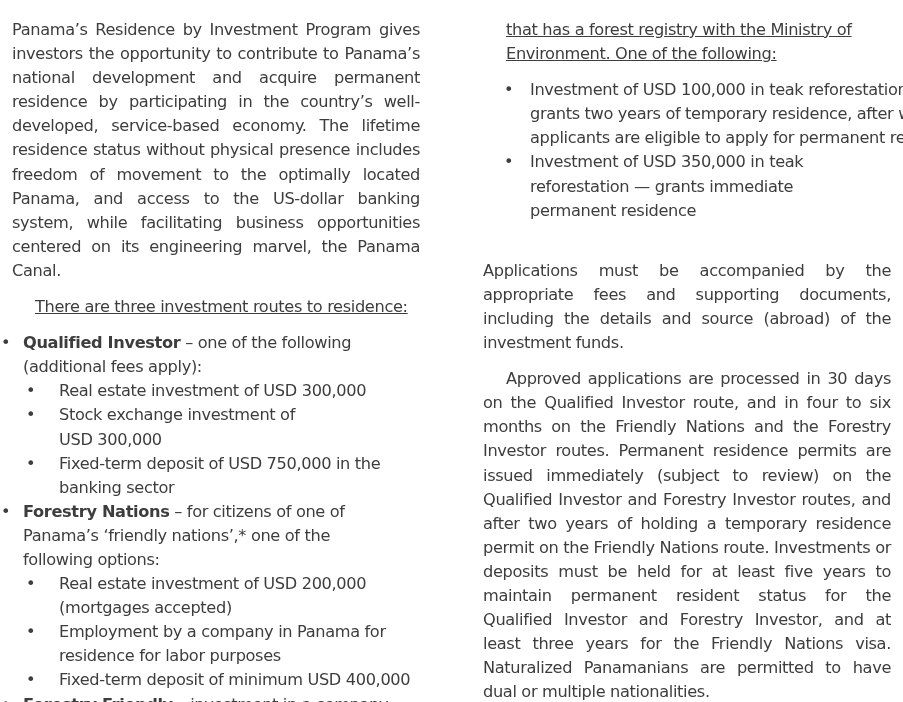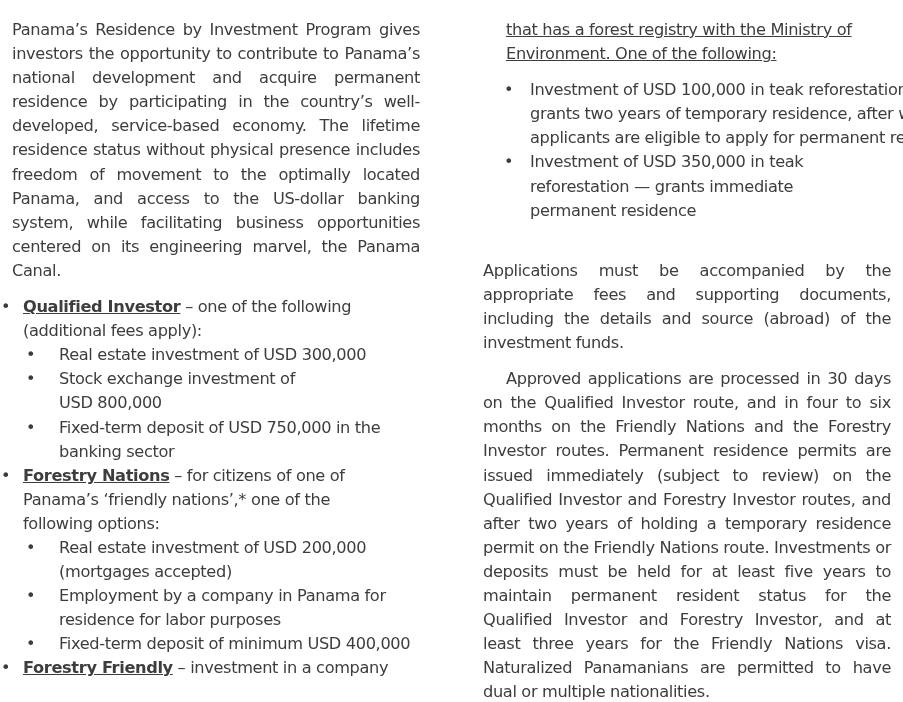--- a/index.html
+++ b/index.html
@@ -19,36 +19,37 @@
   .indent { text-indent: 23px; }
   .nojust { text-align: left; text-decoration: underline; }
   ul { list-style: none; margin: 0; padding: 0; }
   .l1 > li { position: relative; padding-left: 23px; }
   .l1 > li > .bul { position: absolute; left: 1px; top: 0; }
   .l2 > li { position: relative; padding-left: 59px; }
   .l2 > li > .bul { position: absolute; left: 26px; top: 0; }
   .r2 > li { position: relative; padding-left: 59px; }
   .r2 > li > .bul { position: absolute; left: 33px; top: 0; }
   .rtop { padding-left: 23px; }
-  b { font-weight: bold; text-decoration: underline; }
+  b { font-weight: bold; }
   .spacer { height: 24px; }
 </style>
 </head>
 <body>
 
 <div class="col col-left">
   <p class="justify">Panama’s Residence by Investment Program gives investors the opportunity to contribute to Panama’s national development and acquire permanent residence by participating in the country’s well-developed, service-based economy. The lifetime residence status without physical presence includes freedom of movement to the optimally located Panama, and access to the US-dollar banking system, while facilitating business opportunities centered on its engineering marvel, the Panama Canal.</p>
+  <p class="indent nojust">There are three investment routes to residence:</p>
 
   <ul class="l1">
     <li>
       <span class="bul">•</span>
       <b>Qualified Investor</b><span> – one of the following (additional fees apply):</span>
       <ul class="l2" style="margin-left:-23px;">
         <li><span class="bul">•</span><span>Real estate investment of USD 300,000</span></li>
-        <li style="width:250px;"><span class="bul">•</span><span>Stock exchange investment of USD 800,000</span></li>
+        <li style="width:250px;"><span class="bul">•</span><span>Stock exchange investment of USD 300,000</span></li>
         <li style="width:360px;"><span class="bul">•</span><span>Fixed-term deposit of USD 750,000 in the banking sector</span></li>
       </ul>
     </li>
     <li style="width:340px;">
       <span class="bul">•</span>
       <b>Forestry Nations</b><span> – for citizens of one of Panama’s ‘friendly nations’,* one of the following options:</span>
     </li>
     <li style="padding-left:0;">
       <ul class="l2">
         <li style="width:340px;"><span class="bul">•</span><span>Real estate investment of USD 200,000 (mortgages accepted)</span></li>

